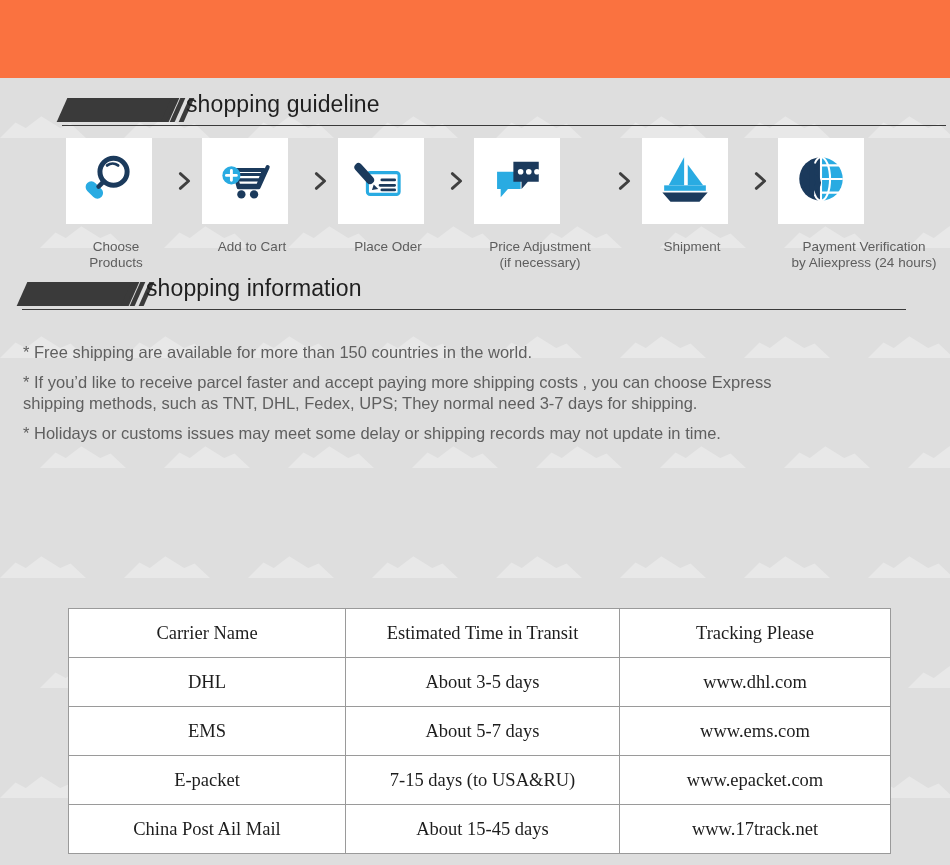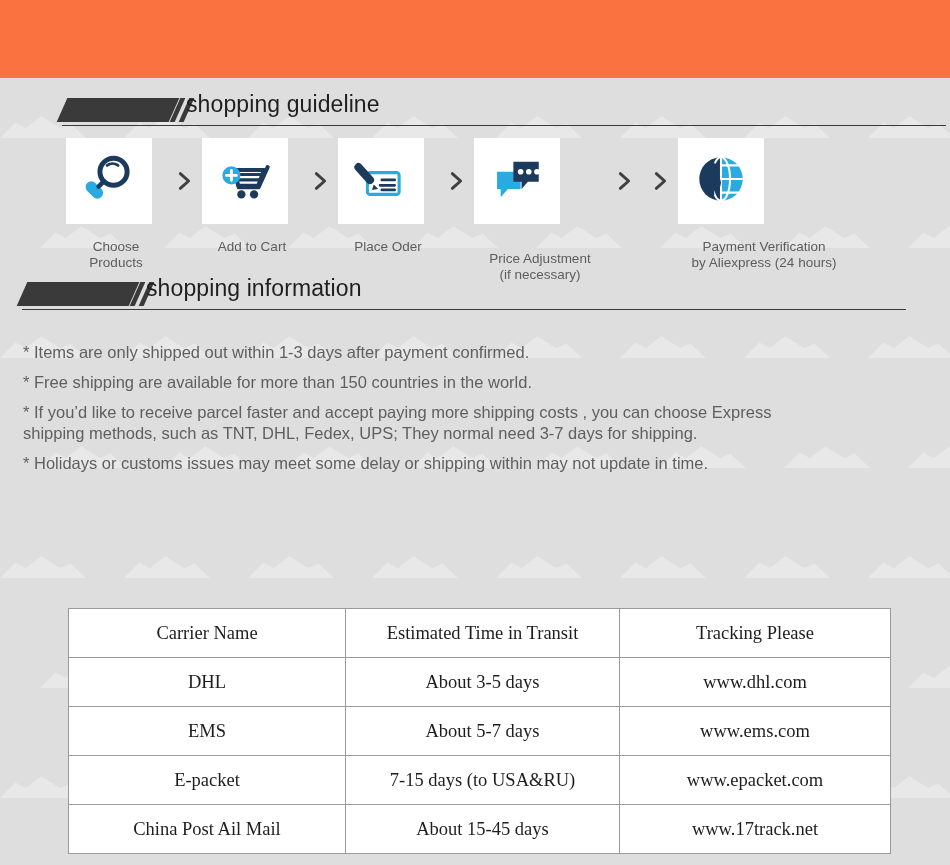--- a/index.html
+++ b/index.html
@@ -119,21 +119,21 @@
   .chev {
     flex: 0 0 auto;
     width: 36px;
     height: 86px;
     display: flex;
     align-items: center;
     justify-content: center;
     color: #3f3f3f;
   }
   .step.wide { width: 172px; }
-  .step.wide2 { width: 132px; gap: 12px; }
+  .step.wide2 { width: 132px; }
 
   
   #info-list {
     position: absolute;
     left: 23px; top: 342px;
     width: 905px;
     z-index: 3;
   }
   #info-list p {
     margin: 0 0 9px 0;
@@ -307,20 +307,31 @@
     </svg></span>
       </div>
       <div class="step-label">Price Adjustment
 (if necessary)</div>
     </div>
     <div class="chev">
       <svg viewBox="0 0 24 24" width="22" height="22">
         <path d="M8 4l9 8-9 8" fill="none" stroke="#3f3f3f" stroke-width="3.2" stroke-linecap="round" stroke-linejoin="round"></path>
       </svg>
     </div>
+    <div class="step">
+      <div class="step-tile">
+        <span><svg viewBox="0 0 64 64" width="58" height="58">
+      <path d="M31 8v31H14z" fill="#29abe2"></path>
+      <path d="M35 16v23h17z" fill="#29abe2"></path>
+      <rect x="9" y="39" width="46" height="6" fill="#29abe2"></rect>
+      <path d="M7 47h50l-9 10H16z" fill="#1b3a5c"></path>
+    </svg></span>
+      </div>
+      <div class="step-label">Shipment</div>
+    </div>
     <div class="chev">
       <svg viewBox="0 0 24 24" width="22" height="22">
         <path d="M8 4l9 8-9 8" fill="none" stroke="#3f3f3f" stroke-width="3.2" stroke-linecap="round" stroke-linejoin="round"></path>
       </svg>
     </div>
     <div class="step wide">
       <div class="step-tile">
         <span><svg viewBox="0 0 64 64" width="58" height="58">
       <path d="M32 8a24 24 0 0 0 0 48z" fill="#1b3a5c"></path>
       <path d="M32 8a24 24 0 0 1 0 48z" fill="#29abe2"></path>
@@ -343,25 +354,24 @@
   <div class="head-slashes">
       <i></i>
       <i></i>
       <i></i>
     </div>
   <div class="head-title">shopping information</div>
   <div class="head-rule"></div>
 </div>
 
 <div id="info-list">
-    <p>* Items are only shipped out within 1-3 days after payment confirmed.</p>
     <p>* Free shipping are available for more than 150 countries in the world.</p>
     <p>* If you’d like to receive parcel faster and accept paying more shipping costs , you can choose Express
    shipping methods, such as TNT, DHL, Fedex, UPS; They normal need 3-7 days for shipping.</p>
-    <p>* Holidays or customs issues may meet some delay or shipping within may not update in time.</p>
+    <p>* Holidays or customs issues may meet some delay or shipping records may not update in time.</p>
   </div>
 
 <table id="carrier-table">
   <colgroup>
       <col class="c1">
       <col class="c2">
       <col class="c3">
     </colgroup>
   <tbody>
       <tr class="hdr">

